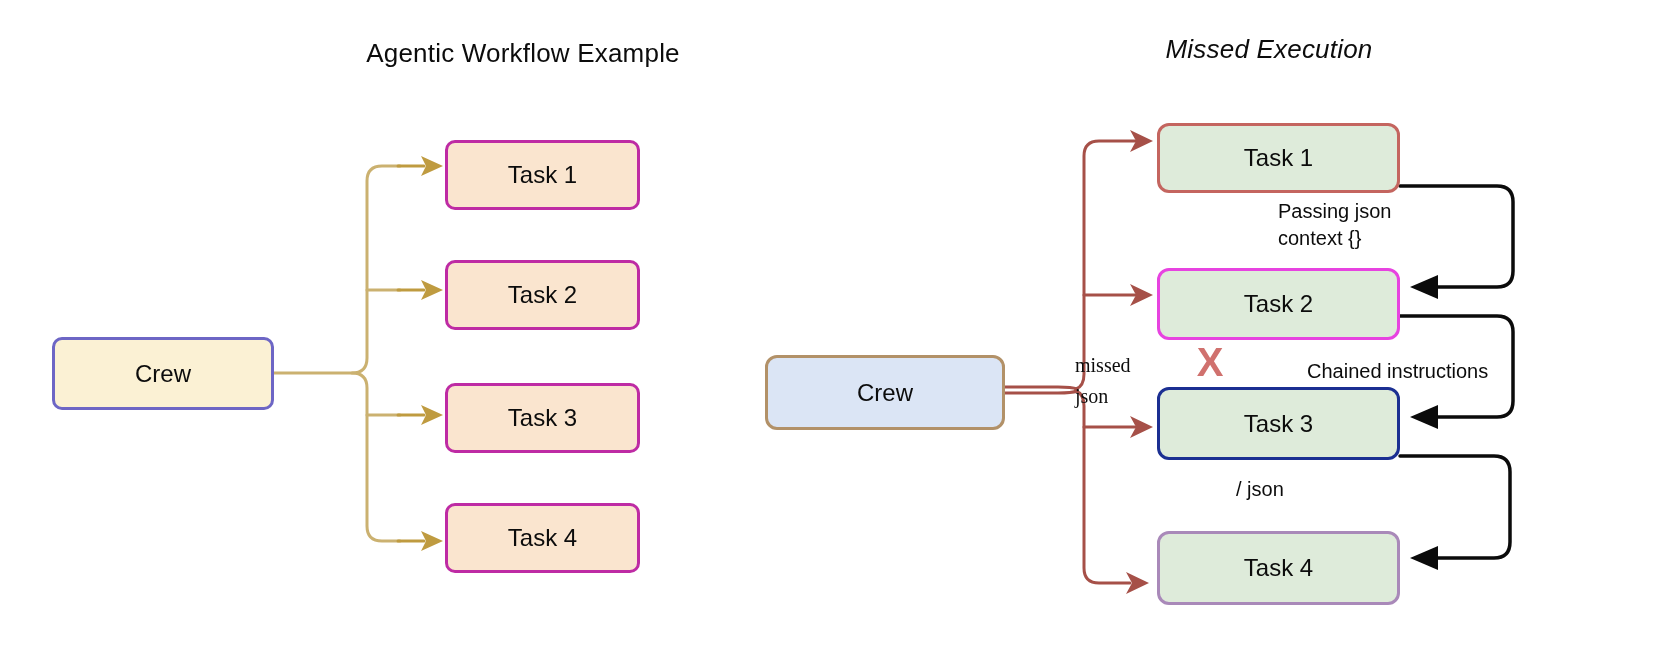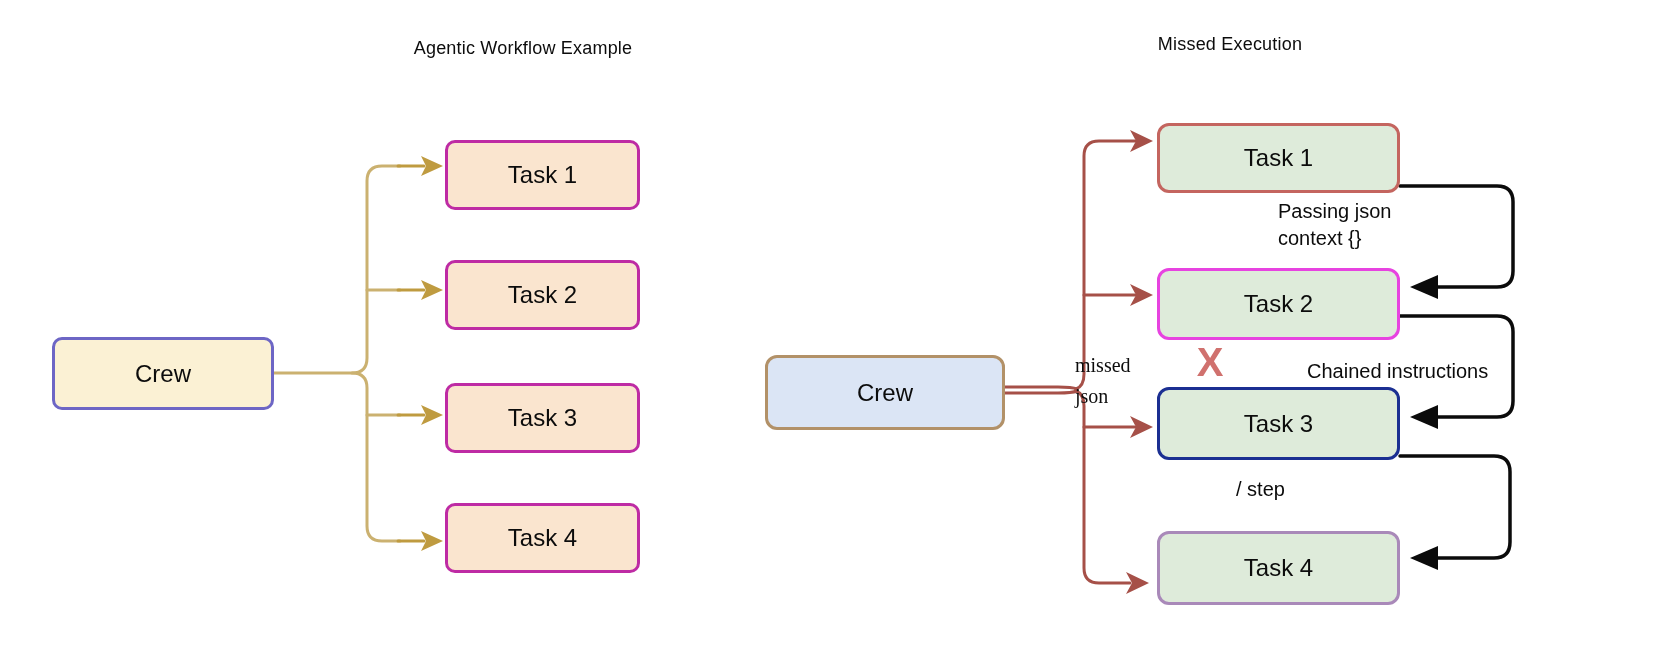--- a/index.html
+++ b/index.html
@@ -4,25 +4,25 @@
 <style>
   html,body{margin:0;padding:0;}
   body{
     width:1672px;height:656px;background:#ffffff;overflow:hidden;
     font-family:"Liberation Sans","DejaVu Sans",sans-serif;color:#111;
     position:relative;
   }
   .canvas{position:absolute;left:0;top:0;width:1672px;height:656px;}
   svg.wires{position:absolute;left:0;top:0;width:1672px;height:656px;pointer-events:none;}
   .title{
-    position:absolute;text-align:center;font-size:18px;font-weight:500;
+    position:absolute;text-align:center;font-size:26px;font-weight:500;
     letter-spacing:.2px;color:#0c0c0c;
   }
   #title-left{left:273px;top:38px;width:500px;}
-  #title-right{left:1030px;top:34px;width:400px;}
+  #title-right{left:1069px;top:34px;width:400px;font-style:italic;}
   .box{
     position:absolute;display:flex;align-items:center;justify-content:center;
     font-size:24px;color:#0c0c0c;background:#fff;box-sizing:border-box;
   }
   
   #l-crew{left:52px;top:337px;width:222px;height:73px;background:#FBF1D4;border:3px solid #6D66C5;border-radius:10px;}
   .l-task{left:445px;width:195px;height:70px;background:#FAE5CF;border:3px solid #BE2BA4;border-radius:10px;}
   #l-task1{top:140px;} #l-task2{top:260px;} #l-task3{top:383px;} #l-task4{top:503px;}
   
   #r-crew{left:765px;top:355px;width:240px;height:75px;background:#DBE5F5;border:3px solid #B29168;border-radius:12px;}
@@ -134,16 +134,16 @@
     <div>Passing json</div>
     <div>context {}</div>
   </div>
   <div class="note" id="note-missed">
     <div>missed</div>
     <div>json</div>
   </div>
   <div id="x-mark">X</div>
   <div class="note" id="note-chained">Chained instructions</div>
   <div class="note" id="note-executing">
-    <div>/ step</div>
+    <div>/ json</div>
   </div>
 
 </div>
 
 </body></html>

